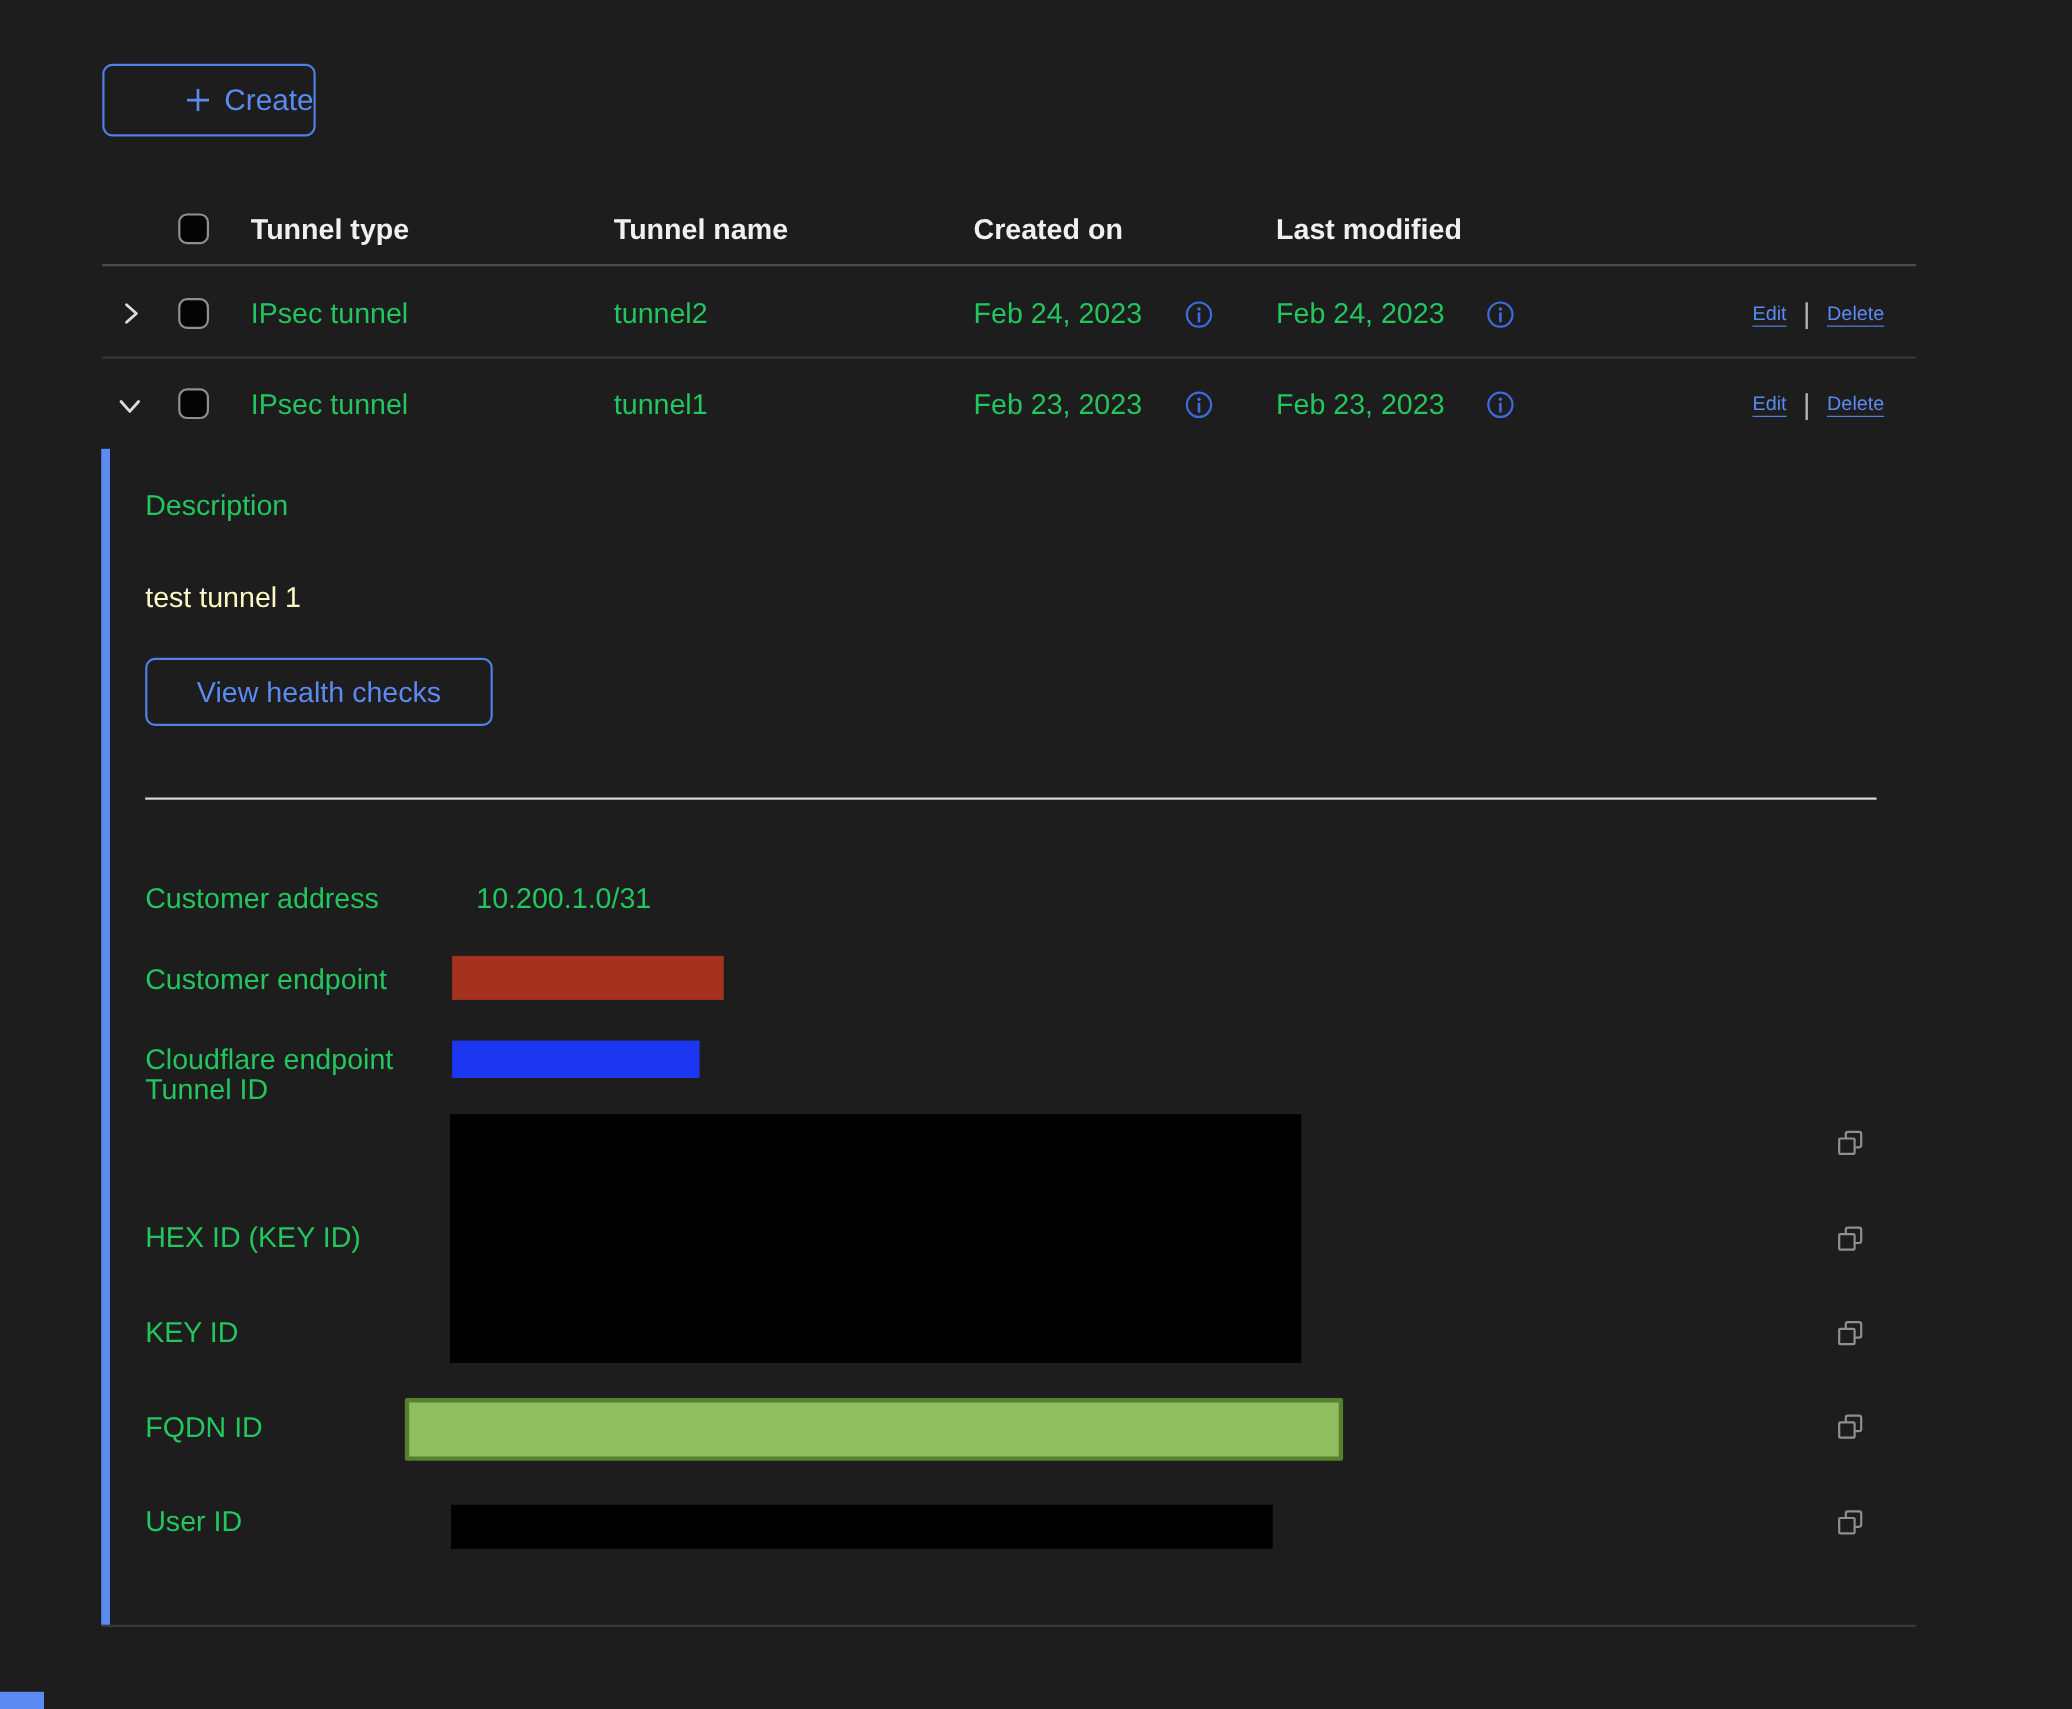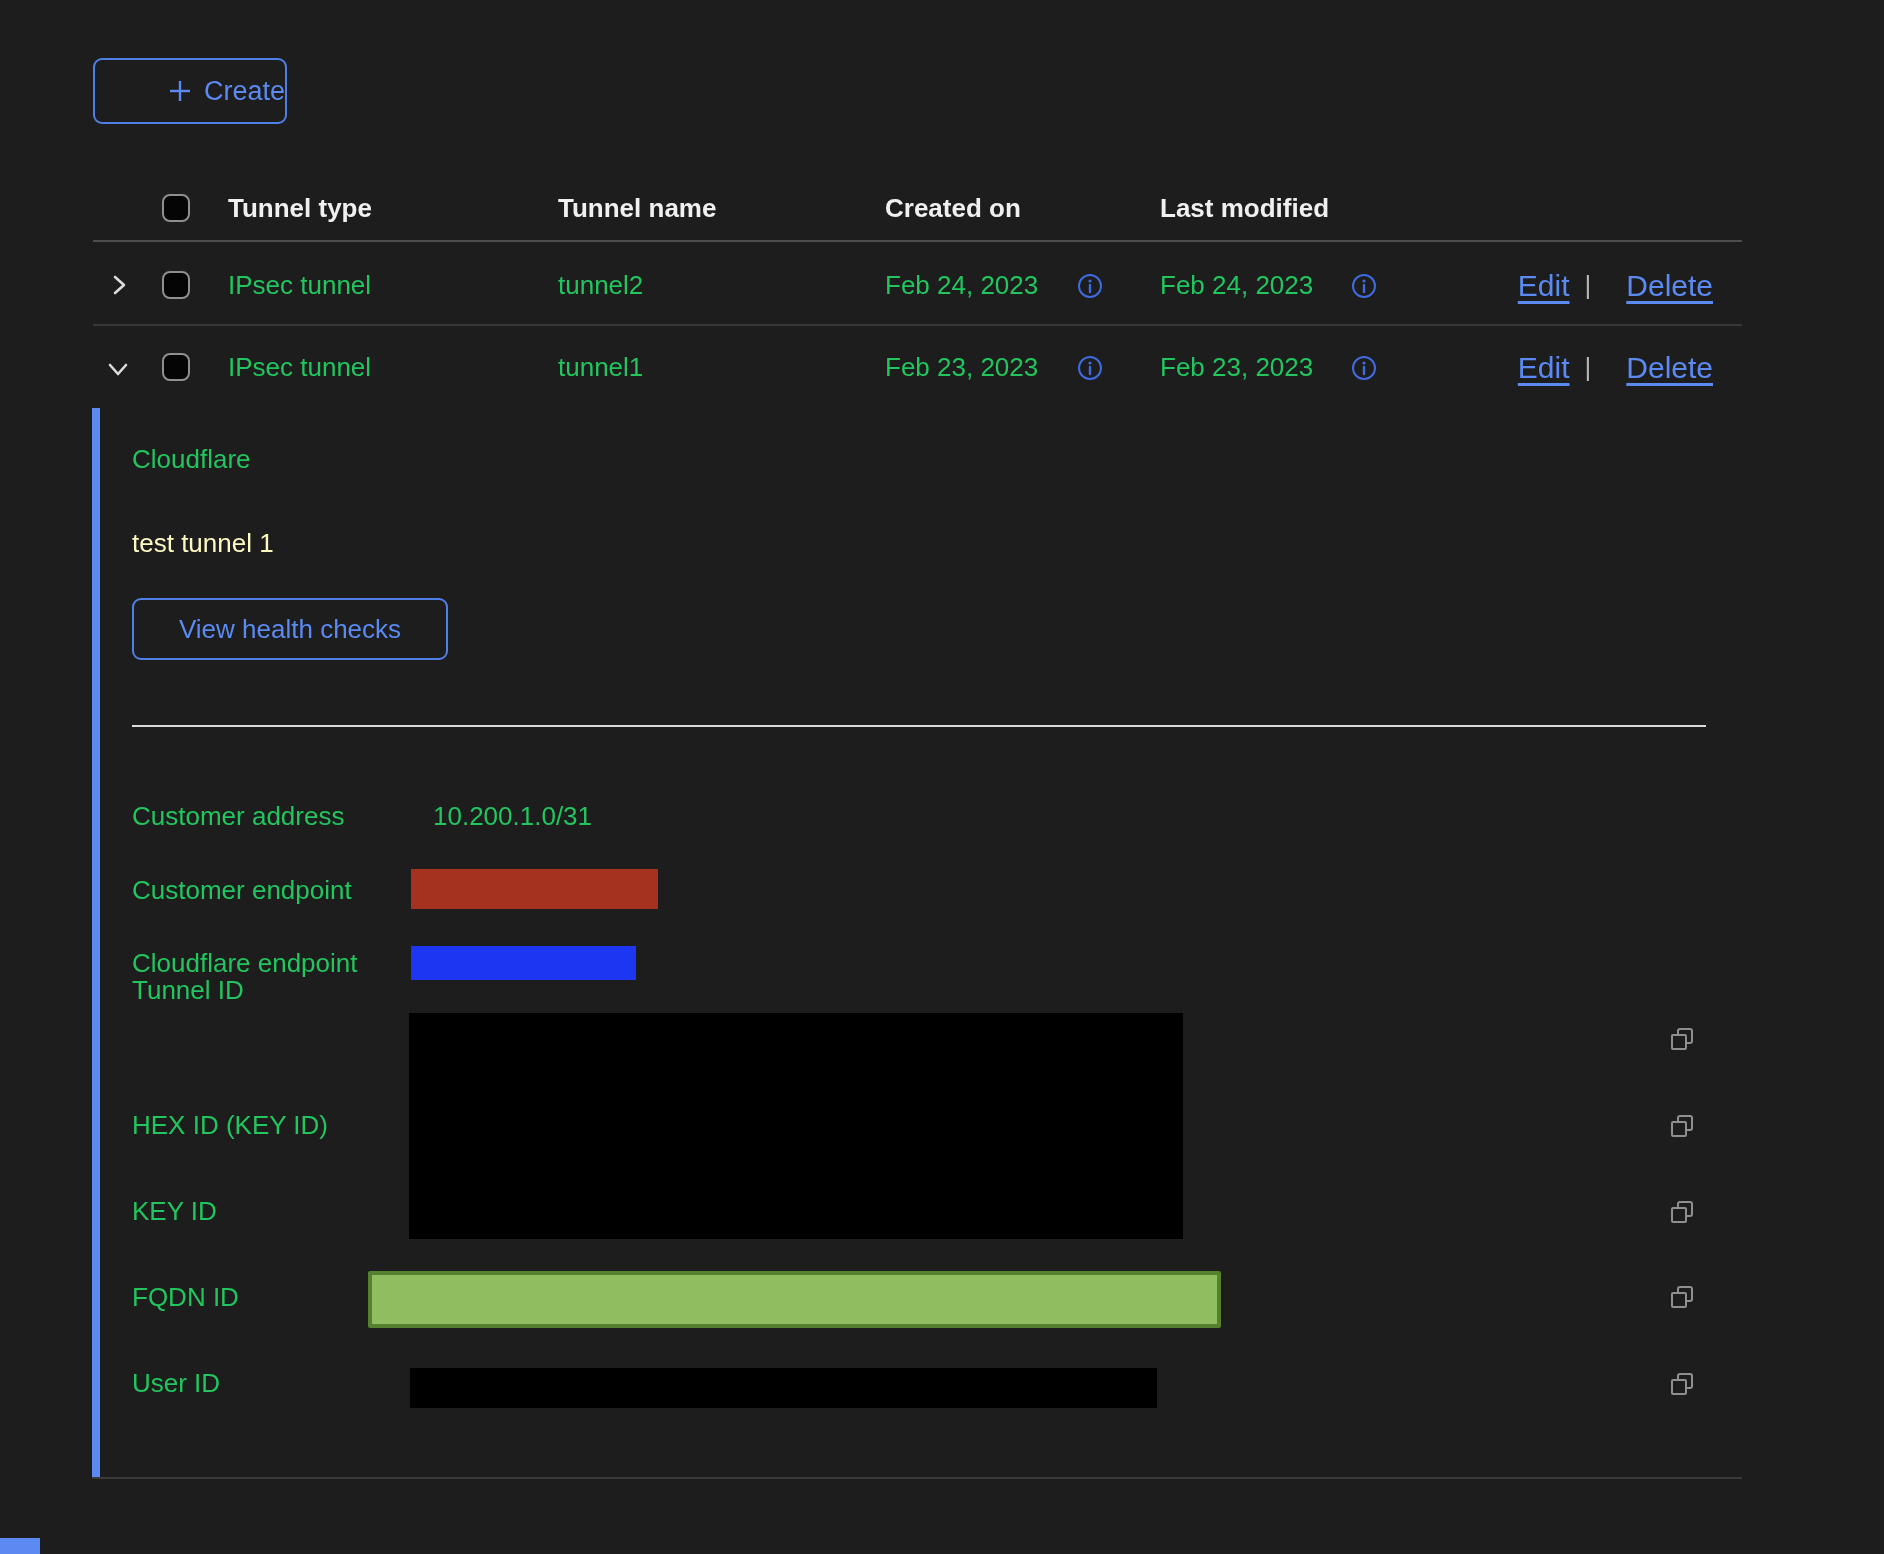--- a/index.html
+++ b/index.html
@@ -41,21 +41,21 @@
 
   
   .hline { position: absolute; left: 93px; width: 1649px; height: 2px; }
   .hdr-border { top: 240px; background: #4d4d4d; }
   .row-border { top: 324px; background: #383838; }
   .panel-border { top: 1477px; left: 92px; width: 1650px; background: #3a3a3a; }
 
   .chev { position: absolute; cursor: pointer; }
 
   .link-group { position: absolute; right: 171px; display: flex; gap: 15px; align-items: center; }
-  .link { color: #5b8af2; font-size: 30px; line-height: 33px; text-decoration: underline; text-underline-offset: 5px; cursor: pointer; margin-left: 20px; }
+  .link { color: #5b8af2; font-size: 18px; line-height: 33px; text-decoration: underline; text-underline-offset: 5px; cursor: pointer; }
   .pipe { color: #b5b5b5; font-size: 26px; }
 
   .info-icon { position: absolute; cursor: pointer; }
 
   
   .blue-bar { position: absolute; left: 92px; top: 408px; width: 8px; height: 1070px; background: #5b8af2; }
 
   .health-btn {
     position: absolute; left: 132px; top: 598px;
     width: 316px; height: 62px;
@@ -145,21 +145,21 @@
     </svg>
     <div class="link-group" style="top:351px">
       <span class="link">Edit</span>
       <span class="pipe">|</span>
       <span class="link">Delete</span>
     </div>
   </div>
 
   <div class="blue-bar"></div>
 
-  <span class="abs txt" style="left:132px; top:443px">Cloudflare</span>
+  <span class="abs txt" style="left:132px; top:443px">Description</span>
   <span class="abs txt muted" style="left:132px; top:527px">test tunnel 1</span>
 
   <button class="health-btn">
     <span>View health checks</span>
   </button>
 
   <div class="white-divider"></div>
 
   <span class="abs txt" style="left:132px; top:800px">Customer address</span>
   <span class="abs txt" style="left:433px; top:800px">10.200.1.0/31</span>

